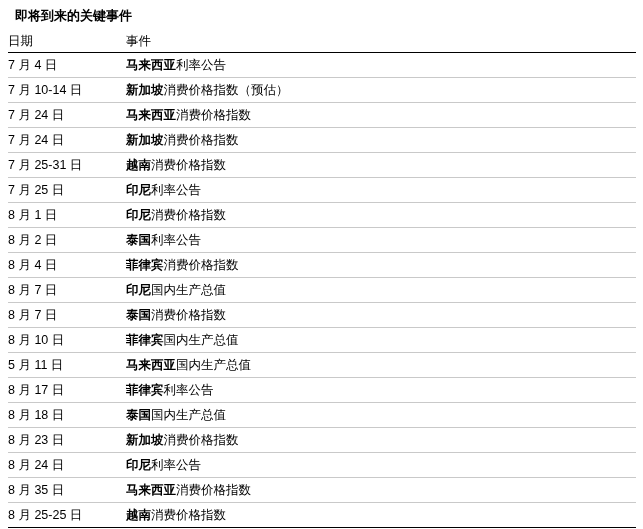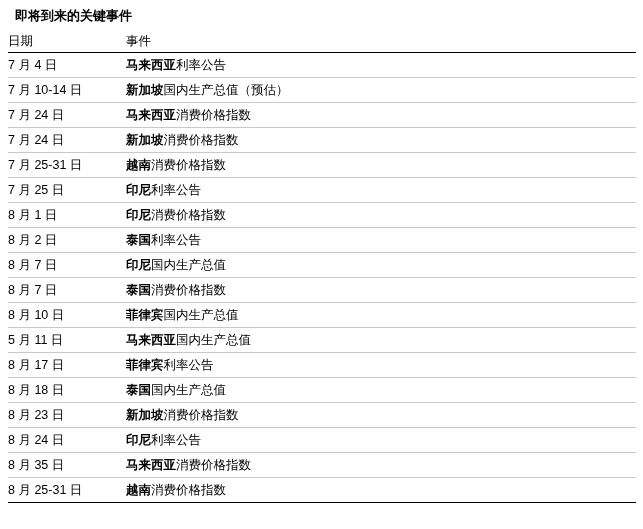--- a/index.html
+++ b/index.html
@@ -92,21 +92,21 @@
         <th class="cell-event">事件</th>
       </tr>
     </thead>
     <tbody>
         <tr class="rule-thin">
           <td class="cell-date">7 月 4 日</td>
           <td class="cell-event"><span class="country">马来西亚</span><span class="evt-rest">利率公告</span></td>
         </tr>
         <tr class="rule-thin">
           <td class="cell-date">7 月 10-14 日</td>
-          <td class="cell-event"><span class="country">新加坡</span><span class="evt-rest">国内生产总值（预估）</span></td>
+          <td class="cell-event"><span class="country">新加坡</span><span class="evt-rest">消费价格指数（预估）</span></td>
         </tr>
         <tr class="rule-thin">
           <td class="cell-date">7 月 24 日</td>
           <td class="cell-event"><span class="country">马来西亚</span><span class="evt-rest">消费价格指数</span></td>
         </tr>
         <tr class="rule-thin">
           <td class="cell-date">7 月 24 日</td>
           <td class="cell-event"><span class="country">新加坡</span><span class="evt-rest">消费价格指数</span></td>
         </tr>
         <tr class="rule-thin">
@@ -117,20 +117,24 @@
           <td class="cell-date">7 月 25 日</td>
           <td class="cell-event"><span class="country">印尼</span><span class="evt-rest">利率公告</span></td>
         </tr>
         <tr class="rule-thin">
           <td class="cell-date">8 月 1 日</td>
           <td class="cell-event"><span class="country">印尼</span><span class="evt-rest">消费价格指数</span></td>
         </tr>
         <tr class="rule-thin">
           <td class="cell-date">8 月 2 日</td>
           <td class="cell-event"><span class="country">泰国</span><span class="evt-rest">利率公告</span></td>
+        </tr>
+        <tr class="rule-thin">
+          <td class="cell-date">8 月 4 日</td>
+          <td class="cell-event"><span class="country">菲律宾</span><span class="evt-rest">消费价格指数</span></td>
         </tr>
         <tr class="rule-thin">
           <td class="cell-date">8 月 7 日</td>
           <td class="cell-event"><span class="country">印尼</span><span class="evt-rest">国内生产总值</span></td>
         </tr>
         <tr class="rule-thin">
           <td class="cell-date">8 月 7 日</td>
           <td class="cell-event"><span class="country">泰国</span><span class="evt-rest">消费价格指数</span></td>
         </tr>
         <tr class="rule-thin">
@@ -155,19 +159,19 @@
         </tr>
         <tr class="rule-thin">
           <td class="cell-date">8 月 24 日</td>
           <td class="cell-event"><span class="country">印尼</span><span class="evt-rest">利率公告</span></td>
         </tr>
         <tr class="rule-thin">
           <td class="cell-date">8 月 35 日</td>
           <td class="cell-event"><span class="country">马来西亚</span><span class="evt-rest">消费价格指数</span></td>
         </tr>
         <tr class="rule-thin rule-bottom-dark">
-          <td class="cell-date">8 月 25-31 日</td>
+          <td class="cell-date">8 月 25-25 日</td>
           <td class="cell-event"><span class="country">越南</span><span class="evt-rest">消费价格指数</span></td>
         </tr>
       </tbody>
   </table>
 
 </div>
 
 </body></html>

